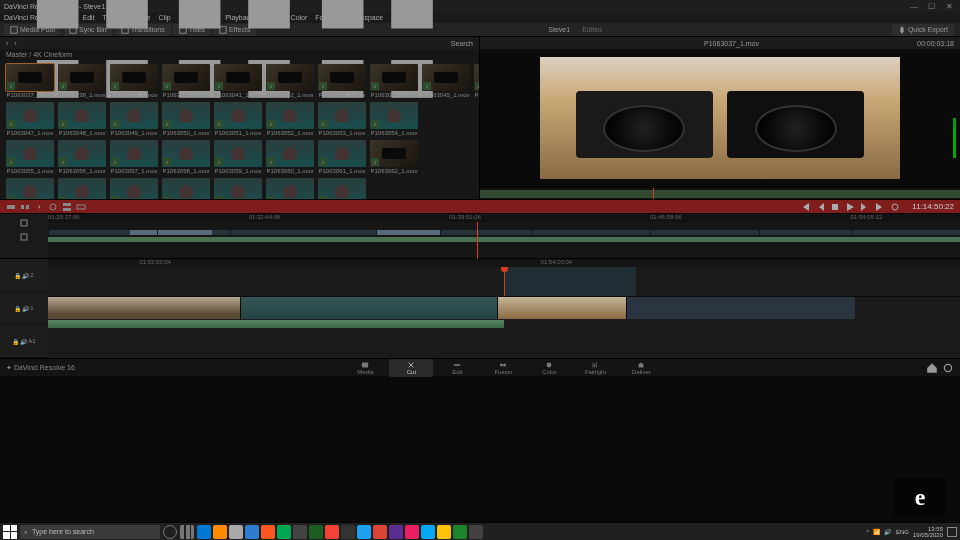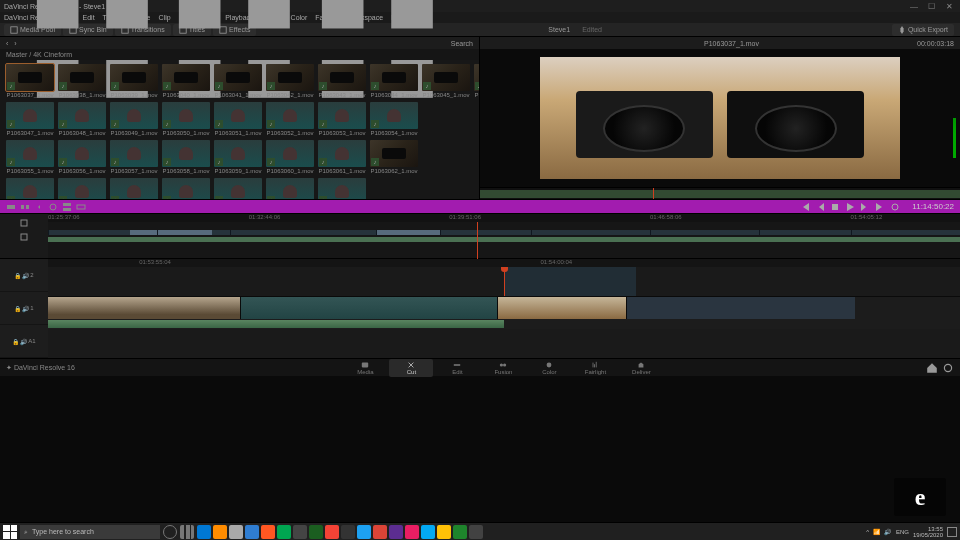--- a/index.html
+++ b/index.html
@@ -44,21 +44,21 @@
 .v-img .camL, .v-img .camR { position: absolute; top: 28%; width: 38%; height: 55%; background: #1a1a1a; border-radius: 4px; }
 .v-img .camL { left: 10%; }
 .v-img .camR { right: 10%; background: #0f0f0f; }
 .v-img .lens { position: absolute; top: 20%; left: 20%; width: 60%; height: 70%; background: radial-gradient(circle, #222 0%, #050505 70%); border-radius: 50%; border: 2px solid #333; }
 
 .meter-r { position: absolute; right: 4px; top: 50%; width: 3px; height: 40px; background: linear-gradient(0deg, #0a0 0%, #0a0 60%, #090 100%); }
 .scrubber { height: 12px; background: #101010; border-top: 1px solid #000; position: relative; }
 .wave { position: absolute; left: 0; right: 0; top: 2px; height: 8px; background: repeating-linear-gradient(90deg, #2a3a2a 0, #3a5a3a 1px, #2a3a2a 2px); }
 .play-cur { position: absolute; top: 0; bottom: 0; width: 1px; background: #d04020; }
 
-.tools { height: 14px; background: #a21caf; display: flex; align-items: center; padding: 0 6px; gap: 6px; border-top: 1px solid #000; }
+.tools { height: 14px; background: #7f1d1d; display: flex; align-items: center; padding: 0 6px; gap: 6px; border-top: 1px solid #000; }
 .tools .group { display: flex; gap: 4px; }
 .tools .ico { width: 10px; height: 10px; color: #888; }
 .tools .right { margin-left: auto; display: flex; align-items: center; gap: 3px; }
 .tools .pbtn { width: 12px; height: 10px; color: #aaa; }
 
 .upper-tl { display: flex; height: 45px; background: #161616; border-top: 1px solid #000; }
 .ut-side { width: 48px; background: #1a1a1a; display: flex; flex-direction: column; align-items: center; padding-top: 4px; gap: 4px; }
 .ut-side .sb { width: 12px; height: 10px; color: #888; }
 .ut-main { flex: 1; position: relative; }
 .ruler { height: 8px; background: #121212; position: relative; font-size: 6px; color: #666; }

